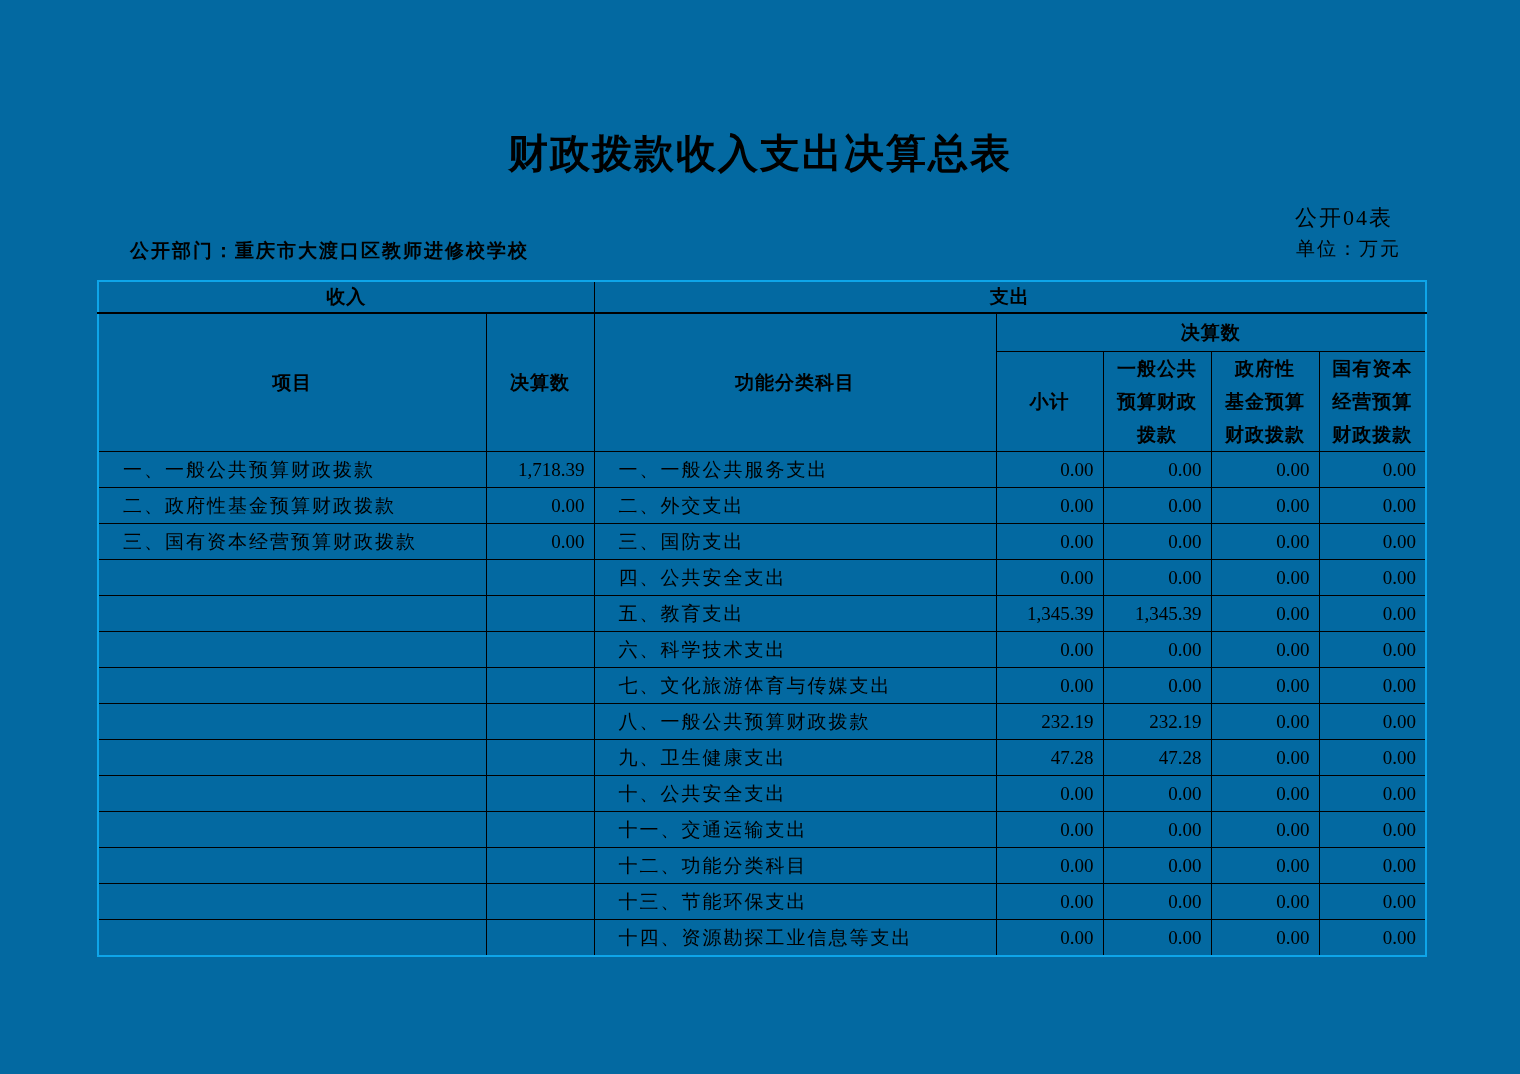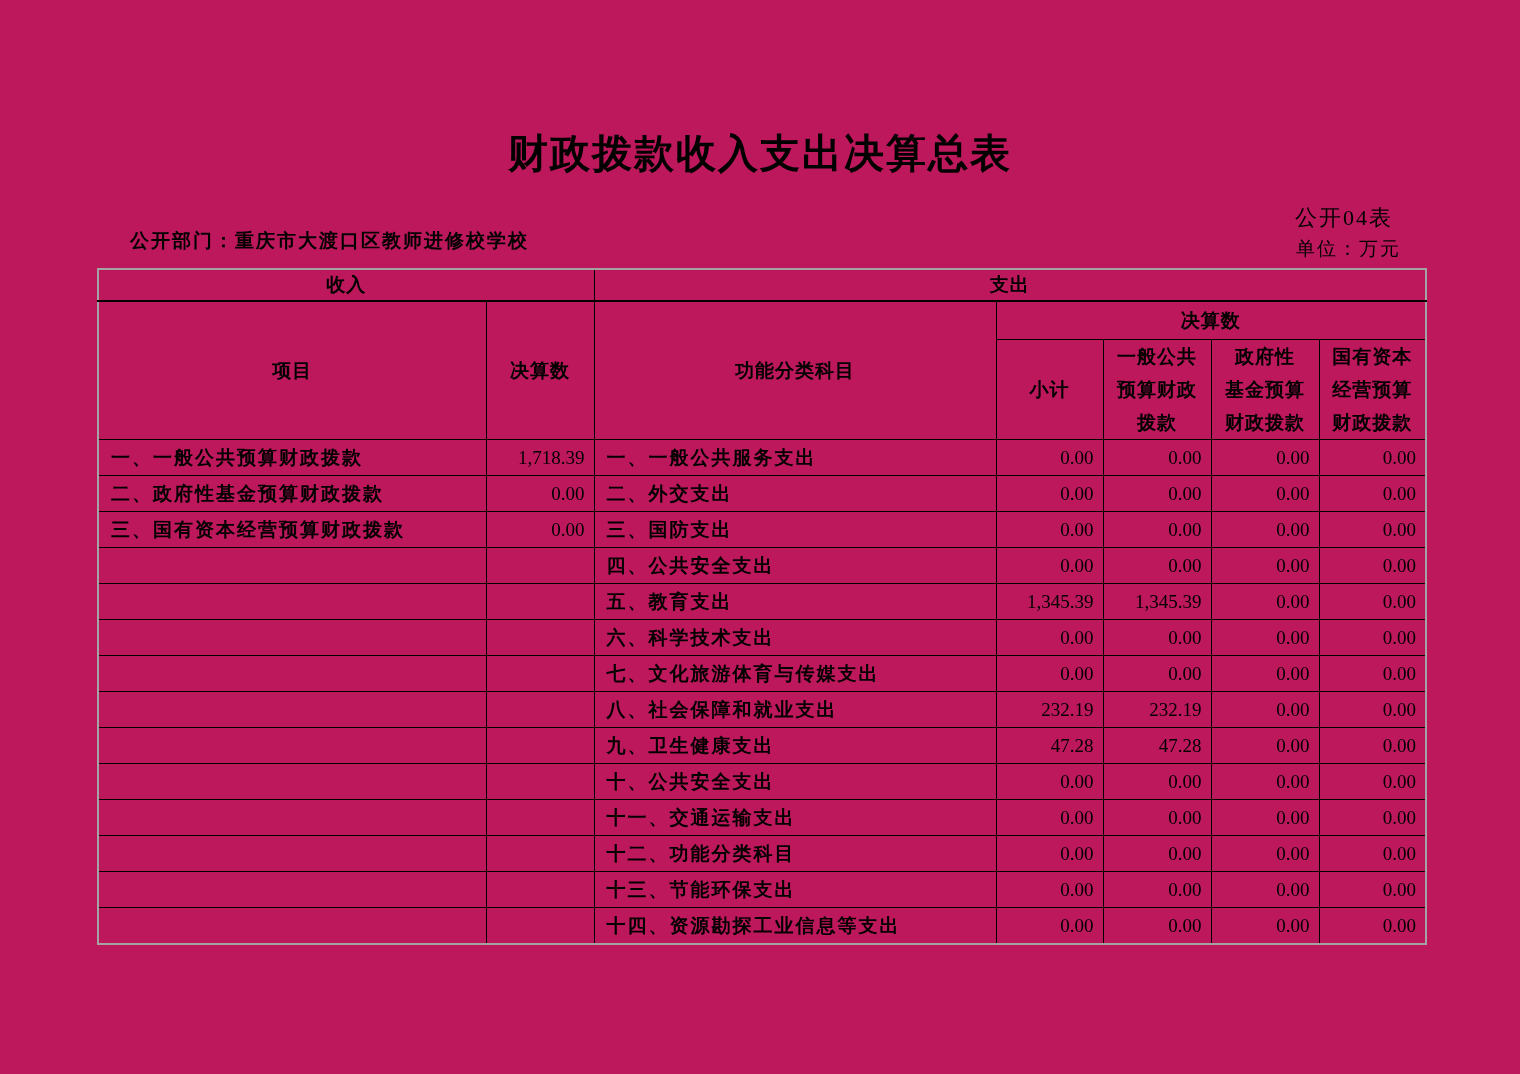--- a/index.html
+++ b/index.html
@@ -1,55 +1,55 @@
 <!DOCTYPE html>
 <html><head>
 <meta charset="utf-8">
 <style>
   html,body { margin:0; padding:0; background:#ffffff; }
   .page {
-    position:relative; width:1520px; height:1074px; background:#be185d;
+    position:relative; width:1520px; height:1074px; background:#0369a1;
     color:#000; font-family:"Liberation Serif","DejaVu Serif",serif;
     overflow:hidden;
   }
   .title {
     position:absolute; top:126px; left:0; width:100%; margin:0;
     text-align:center; font-family:"Liberation Sans","DejaVu Sans",sans-serif;
     font-weight:bold; font-size:40px; letter-spacing:2px;
   }
   .table-code {
     position:absolute; top:203px; right:127px;
     font-size:22px; letter-spacing:2px;
   }
   .dept {
-    position:absolute; top:228px; left:130px;
+    position:absolute; top:238px; left:130px;
     font-size:19px; font-weight:bold; letter-spacing:2px;
   }
   .unit {
     position:absolute; top:236px; right:119px;
     font-size:19px; letter-spacing:2px;
   }
   table.fiscal {
-    position:absolute; top:268px; left:97px; width:1328px;
+    position:absolute; top:280px; left:97px; width:1328px;
     border-collapse:collapse; table-layout:fixed;
-    border:2px solid #a3a3a3;
+    border:2px solid #0ea5e9;
   }
   .fiscal th, .fiscal td {
     border:1px solid #000; padding:0; vertical-align:middle; overflow:hidden;
   }
   .fiscal th {
     font-family:"Liberation Sans","DejaVu Sans",sans-serif;
     font-weight:bold; font-size:19px; text-align:center;
     letter-spacing:1px;
   }
   tr.section-row th { height:30px; border-bottom:2px solid #000; }
   tr.subhead-1 th { height:37px; }
   tr.subhead-2 th { height:83px; line-height:33px; white-space:pre-line;margin-top:15px; }
   tr.data-row td { height:35px; font-size:19px; }
-  td.item { text-align:left; padding-left:12px; letter-spacing:2px;font-weight:bold; }
+  td.item { text-align:left; padding-left:24px; letter-spacing:2px; }
   td.num  { text-align:right; padding-right:9px; font-family:"Liberation Serif","DejaVu Serif",serif; letter-spacing:0; }
 </style>
 </head>
 <body>
 
 <div class="page">
   <h1 class="title">财政拨款收入支出决算总表</h1>
   <div class="table-code">公开04表</div>
   <div class="dept">公开部门：重庆市大渡口区教师进修校学校</div>
   <div class="unit">单位：万元</div>
@@ -147,21 +147,21 @@
         <td class="num"></td>
         <td class="item">七、文化旅游体育与传媒支出</td>
         <td class="num">0.00</td>
         <td class="num">0.00</td>
         <td class="num">0.00</td>
         <td class="num">0.00</td>
       </tr>
       <tr class="data-row">
         <td class="item"></td>
         <td class="num"></td>
-        <td class="item">八、社会保障和就业支出</td>
+        <td class="item">八、一般公共预算财政拨款</td>
         <td class="num">232.19</td>
         <td class="num">232.19</td>
         <td class="num">0.00</td>
         <td class="num">0.00</td>
       </tr>
       <tr class="data-row">
         <td class="item"></td>
         <td class="num"></td>
         <td class="item">九、卫生健康支出</td>
         <td class="num">47.28</td>

